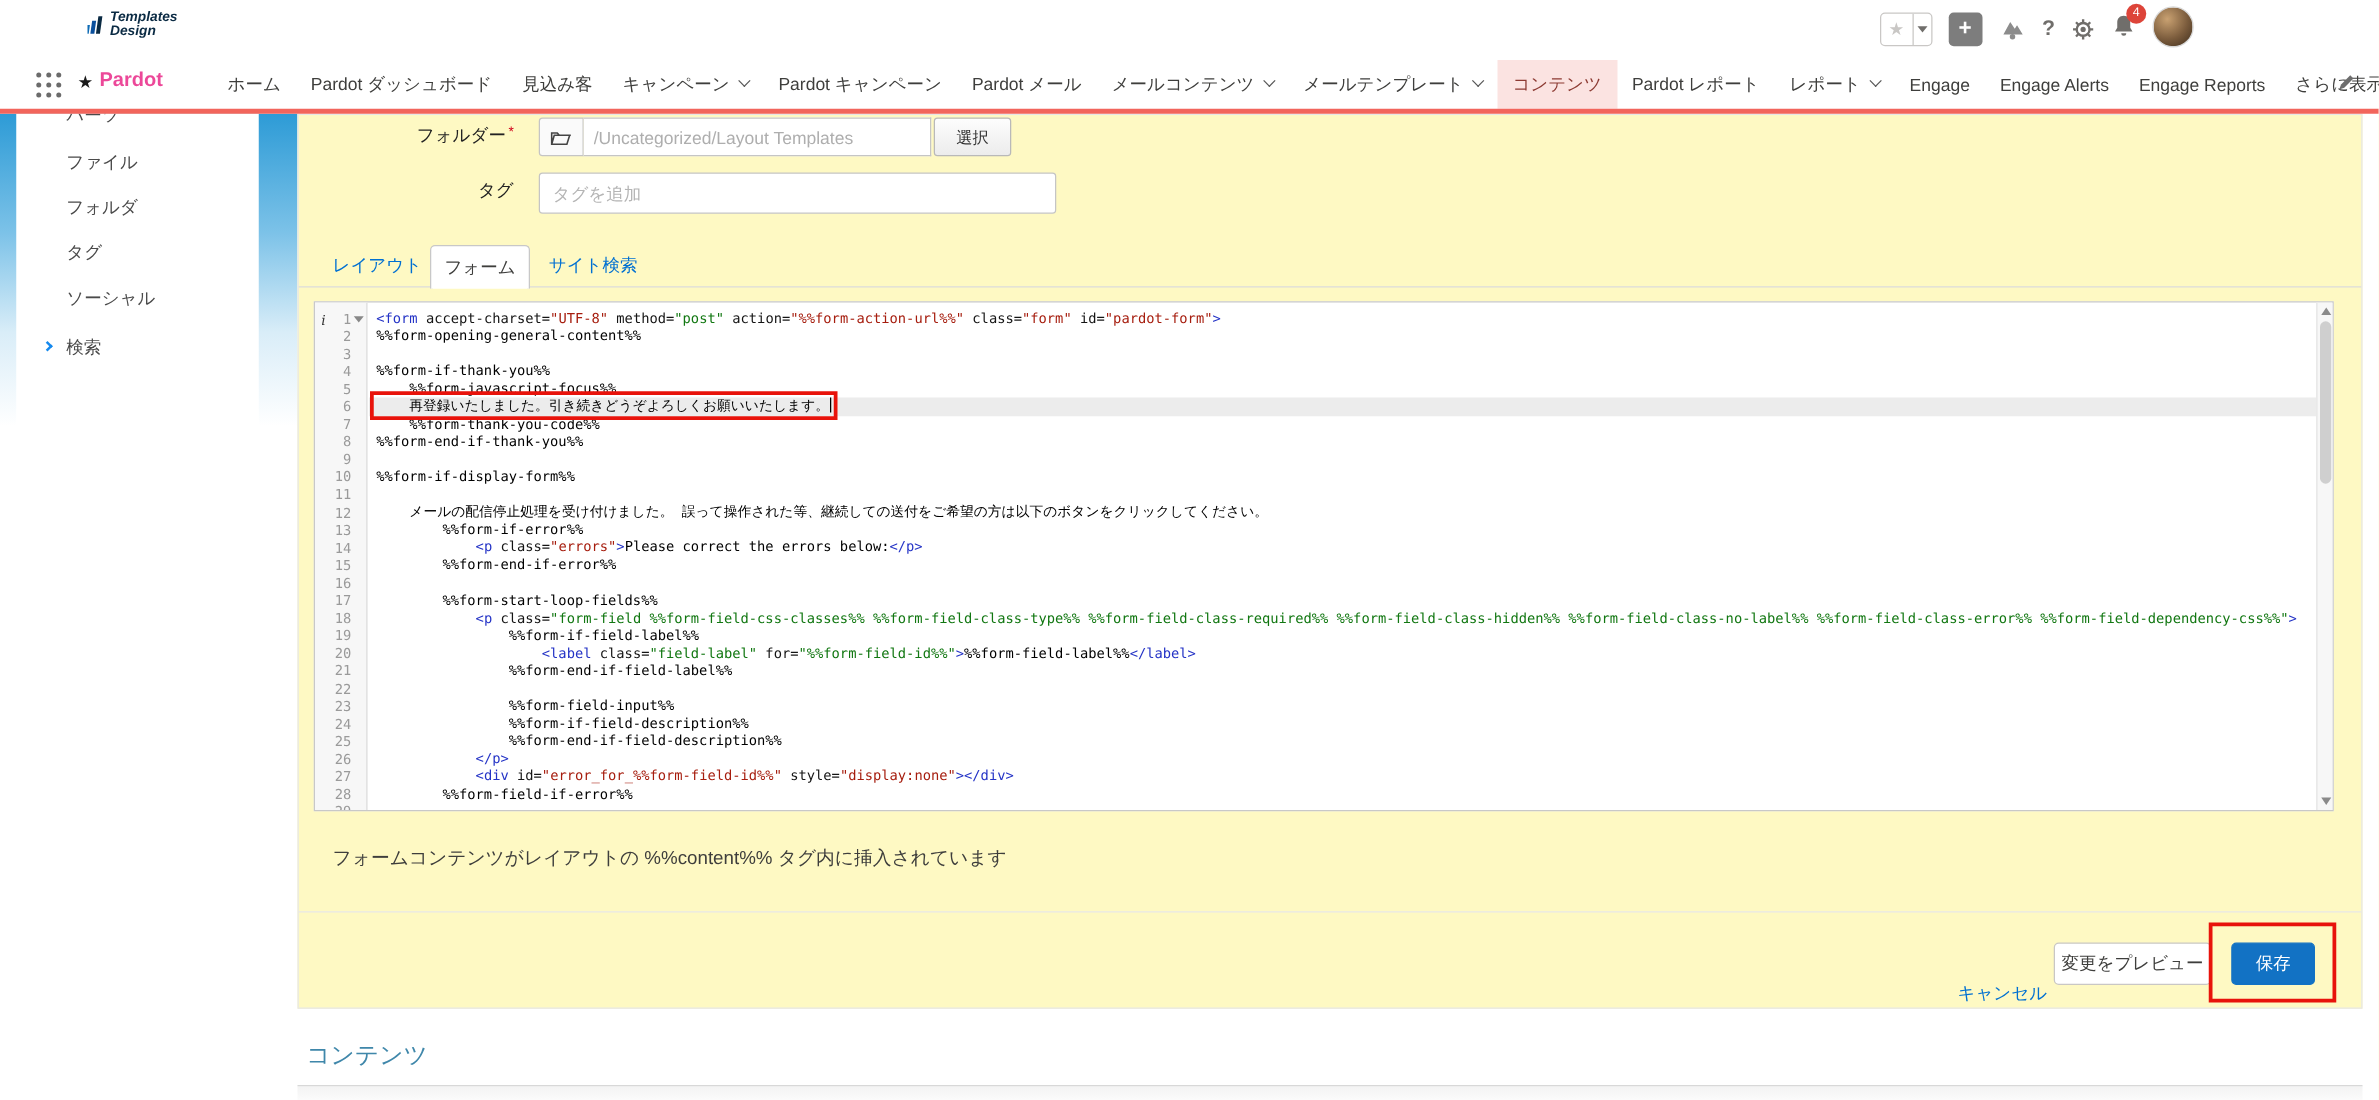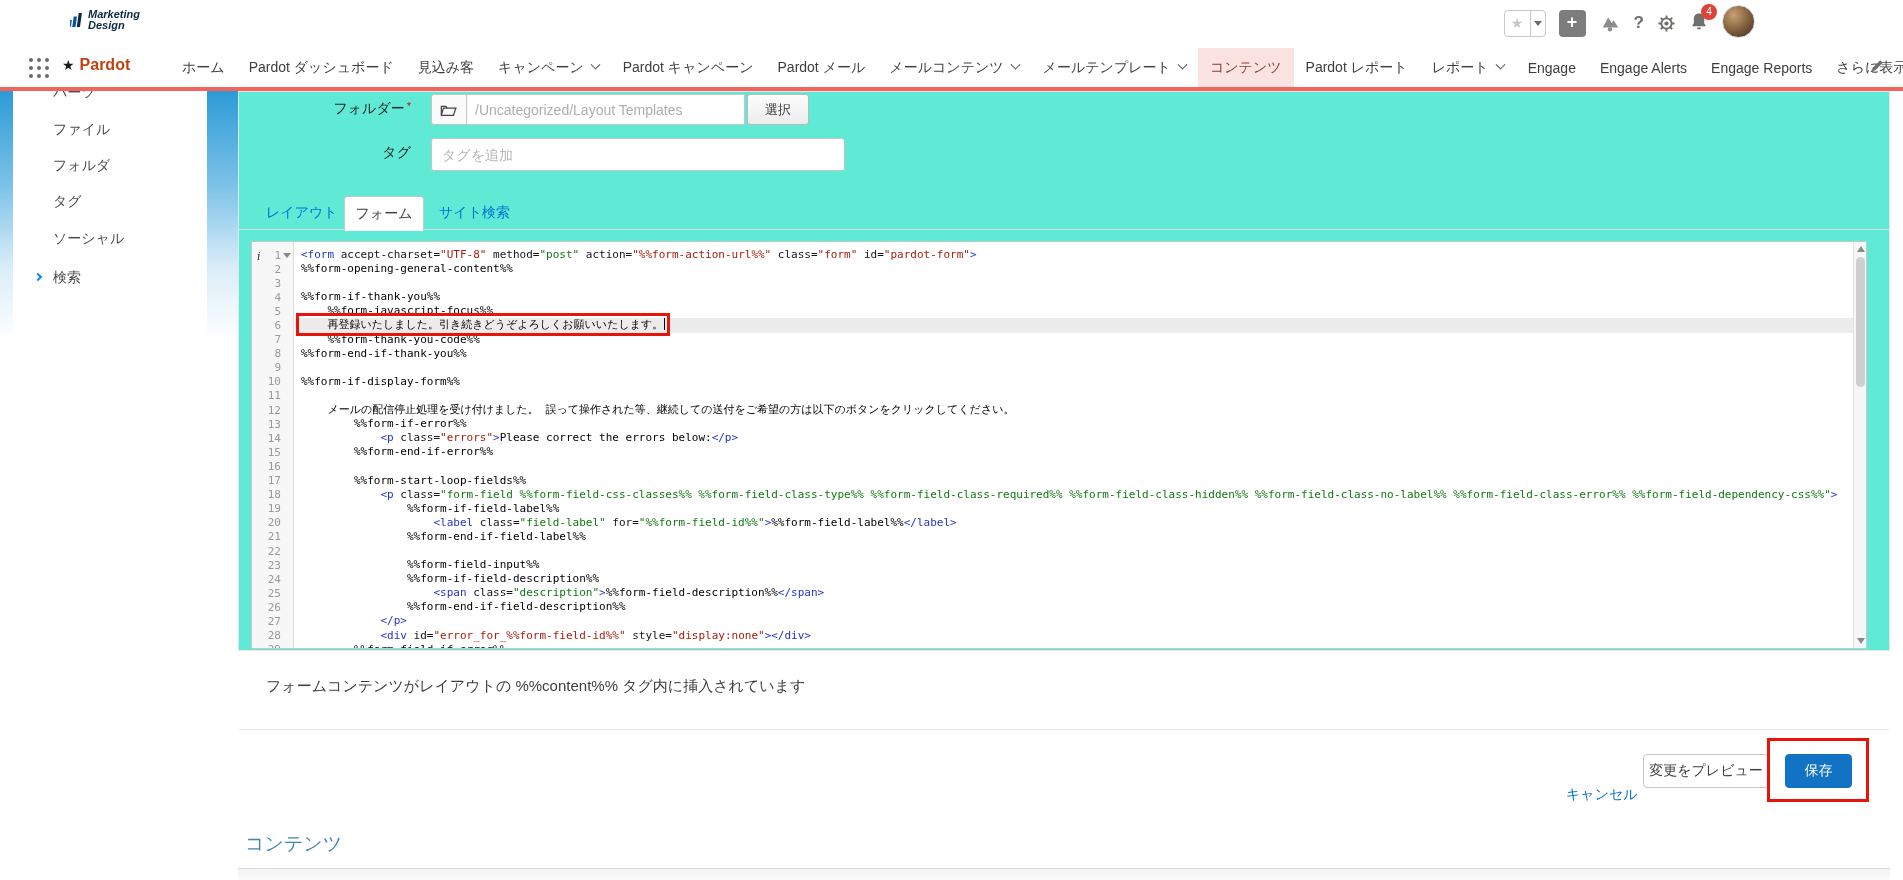--- a/index.html
+++ b/index.html
@@ -35,38 +35,38 @@
   .avatar { width:33px; height:33px; border-radius:50%; margin-top:-3px;
     background:radial-gradient(circle at 35% 30%, #c9a171, #7a5b3c 55%, #3c2c1c); border:1px solid #d8d8d8; }
   .tri-down-sm { width:0; height:0; border-left:4px solid transparent; border-right:4px solid transparent; border-top:5px solid #706e6b; }
 
   
   .navbar { position:absolute; left:0; top:48px; width:1903px; height:39px; background:#fff; z-index:5; }
   .nav-underline { position:absolute; left:0; top:87px; width:1903px; height:4px; z-index:5; }
   .waffle { position:absolute; left:28px; top:9px; width:22px; height:22px; cursor:pointer; }
   .appname { position:absolute; left:62px; top:8px; display:flex; align-items:center; gap:5px; }
   .appname .star { font-size:14px; color:#1a1a1a; }
-  .appname .txt { font-size:16px; font-weight:bold; color:#c2410c; }
+  .appname .txt { font-size:16px; font-weight:bold; color:#ec4899; }
   .nav-items { position:absolute; left:170px; top:0; height:39px; display:flex; align-items:stretch; }
   .nav-item { display:flex; align-items:center; padding:0 12px; font-size:14px; color:#3e3e3c;
     white-space:nowrap; cursor:pointer; }
   .nav-item .chev { width:7px; height:7px; border-right:1.4px solid #555; border-bottom:1.4px solid #555;
     transform:rotate(45deg) translate(-2px,-2px); margin-left:8px; display:inline-block; }
   .nav-item.active { background:#fbe3e1; color:#8c3a32; }
   .nav-pencil { position:absolute; right:18px; top:10px; }
 
   
   .sidebar { position:absolute; left:13px; top:91px; width:194px; height:789px; background:#fff; z-index:2; overflow:hidden; }
   .side-item { position:absolute; left:40px; font-size:14px; color:#4a4a4a; white-space:nowrap; cursor:pointer; }
   .side-item.clipped { top:-7px; }
   .side-chev { position:absolute; left:22px; width:6px; height:6px; border-top:2px solid #1589ee;
     border-right:2px solid #1589ee; transform:rotate(45deg); }
 
   
-  .main-panel { position:absolute; left:238px; top:91px; width:1652px; height:560px; background:#5eead4;
+  .main-panel { position:absolute; left:238px; top:91px; width:1652px; height:716px; background:#fef9c3;
     border:1px solid #e6e6e6; z-index:2; }
   .fld-label { position:absolute; font-size:14px; color:#222; text-align:right; width:172px; left:0; }
   .req { color:#d0021b; font-size:11px; vertical-align:top; margin-left:2px; }
   .folder-group { position:absolute; left:192px; top:2px; height:31px; display:flex;align-items:flex-end; }
   .folder-iconbox { width:36px; height:31px; border:1px solid #c5c5c5; border-radius:3px 0 0 3px;
     background:#fafafa; display:flex; align-items:center; justify-content:center; }
   .folder-input { width:278px; height:31px; border:1px solid #c5c5c5; border-left:none; padding:0 8px;
     font-size:14px; color:#aeaeae; background:#fff; outline:none; font-family:"Liberation Sans", sans-serif; }
   .select-btn { width:62px; height:31px; margin-left:2px; border:1px solid #b9b9b9; border-radius:3px;
     background:linear-gradient(#fdfdfd,#ececec); font-size:13px; color:#333; cursor:pointer;
@@ -136,21 +136,21 @@
 <div class="bg-grad"></div>
 
 <div class="topbar">
   <div class="logo">
     <svg width="14" height="18" viewBox="0 0 14 18">
       <rect x="0" y="9" width="3.2" height="7" fill="#0d6bb5" transform="skewX(-8)"></rect>
       <rect x="4.5" y="5.5" width="3.2" height="10.5" fill="#0a4f9c" transform="skewX(-8)"></rect>
       <rect x="9" y="2" width="3.2" height="14" fill="#0a2a43" transform="skewX(-8)"></rect>
     </svg>
     <div class="logo-text">
-      <div>Marketing</div>
+      <div>Templates</div>
       <div>Design</div>
     </div>
   </div>
 
 
   <div class="hdr-icons">
     <div class="fav-box">
       <div class="fav-star">★</div>
       <div class="fav-drop">
           <div class="tri-down-sm"></div>
@@ -432,21 +432,20 @@
         <div class="cl"><span>        %%form-end-if-error%%</span></div>
         <div class="cl"></div>
         <div class="cl"><span>        %%form-start-loop-fields%%</span></div>
         <div class="cl"><span>            </span><span class="tok-t">&lt;p</span><span class="tok-a"> class=</span><span class="tok-g">"form-field %%form-field-css-classes%% %%form-field-class-type%% %%form-field-class-required%% %%form-field-class-hidden%% %%form-field-class-no-label%% %%form-field-class-error%% %%form-field-dependency-css%%"</span><span class="tok-t">&gt;</span></div>
         <div class="cl"><span>                %%form-if-field-label%%</span></div>
         <div class="cl"><span>                    </span><span class="tok-t">&lt;label</span><span class="tok-a"> class=</span><span class="tok-g">"field-label"</span><span class="tok-a"> for=</span><span class="tok-g">"%%form-field-id%%"</span><span class="tok-t">&gt;</span><span>%%form-field-label%%</span><span class="tok-t">&lt;/label&gt;</span></div>
         <div class="cl"><span>                %%form-end-if-field-label%%</span></div>
         <div class="cl"></div>
         <div class="cl"><span>                %%form-field-input%%</span></div>
         <div class="cl"><span>                %%form-if-field-description%%</span></div>
-        <div class="cl"><span>                    </span><span class="tok-t">&lt;span</span><span class="tok-a"> class=</span><span class="tok-g">"description"</span><span class="tok-t">&gt;</span><span>%%form-field-description%%</span><span class="tok-t">&lt;/span&gt;</span></div>
         <div class="cl"><span>                %%form-end-if-field-description%%</span></div>
         <div class="cl"><span>            </span><span class="tok-t">&lt;/p&gt;</span></div>
         <div class="cl"><span>            </span><span class="tok-t">&lt;div</span><span class="tok-a"> id=</span><span class="tok-r">"error_for_%%form-field-id%%"</span><span class="tok-a"> style=</span><span class="tok-r">"display:none"</span><span class="tok-t">&gt;</span><span class="tok-t">&lt;/div&gt;</span></div>
         <div class="cl"><span>        %%form-field-if-error%%</span></div>
       </div>
     <div class="vscroll">
       <div class="vs-up"></div>
       <div class="vs-thumb"></div>
       <div class="vs-down"></div>
     </div>

